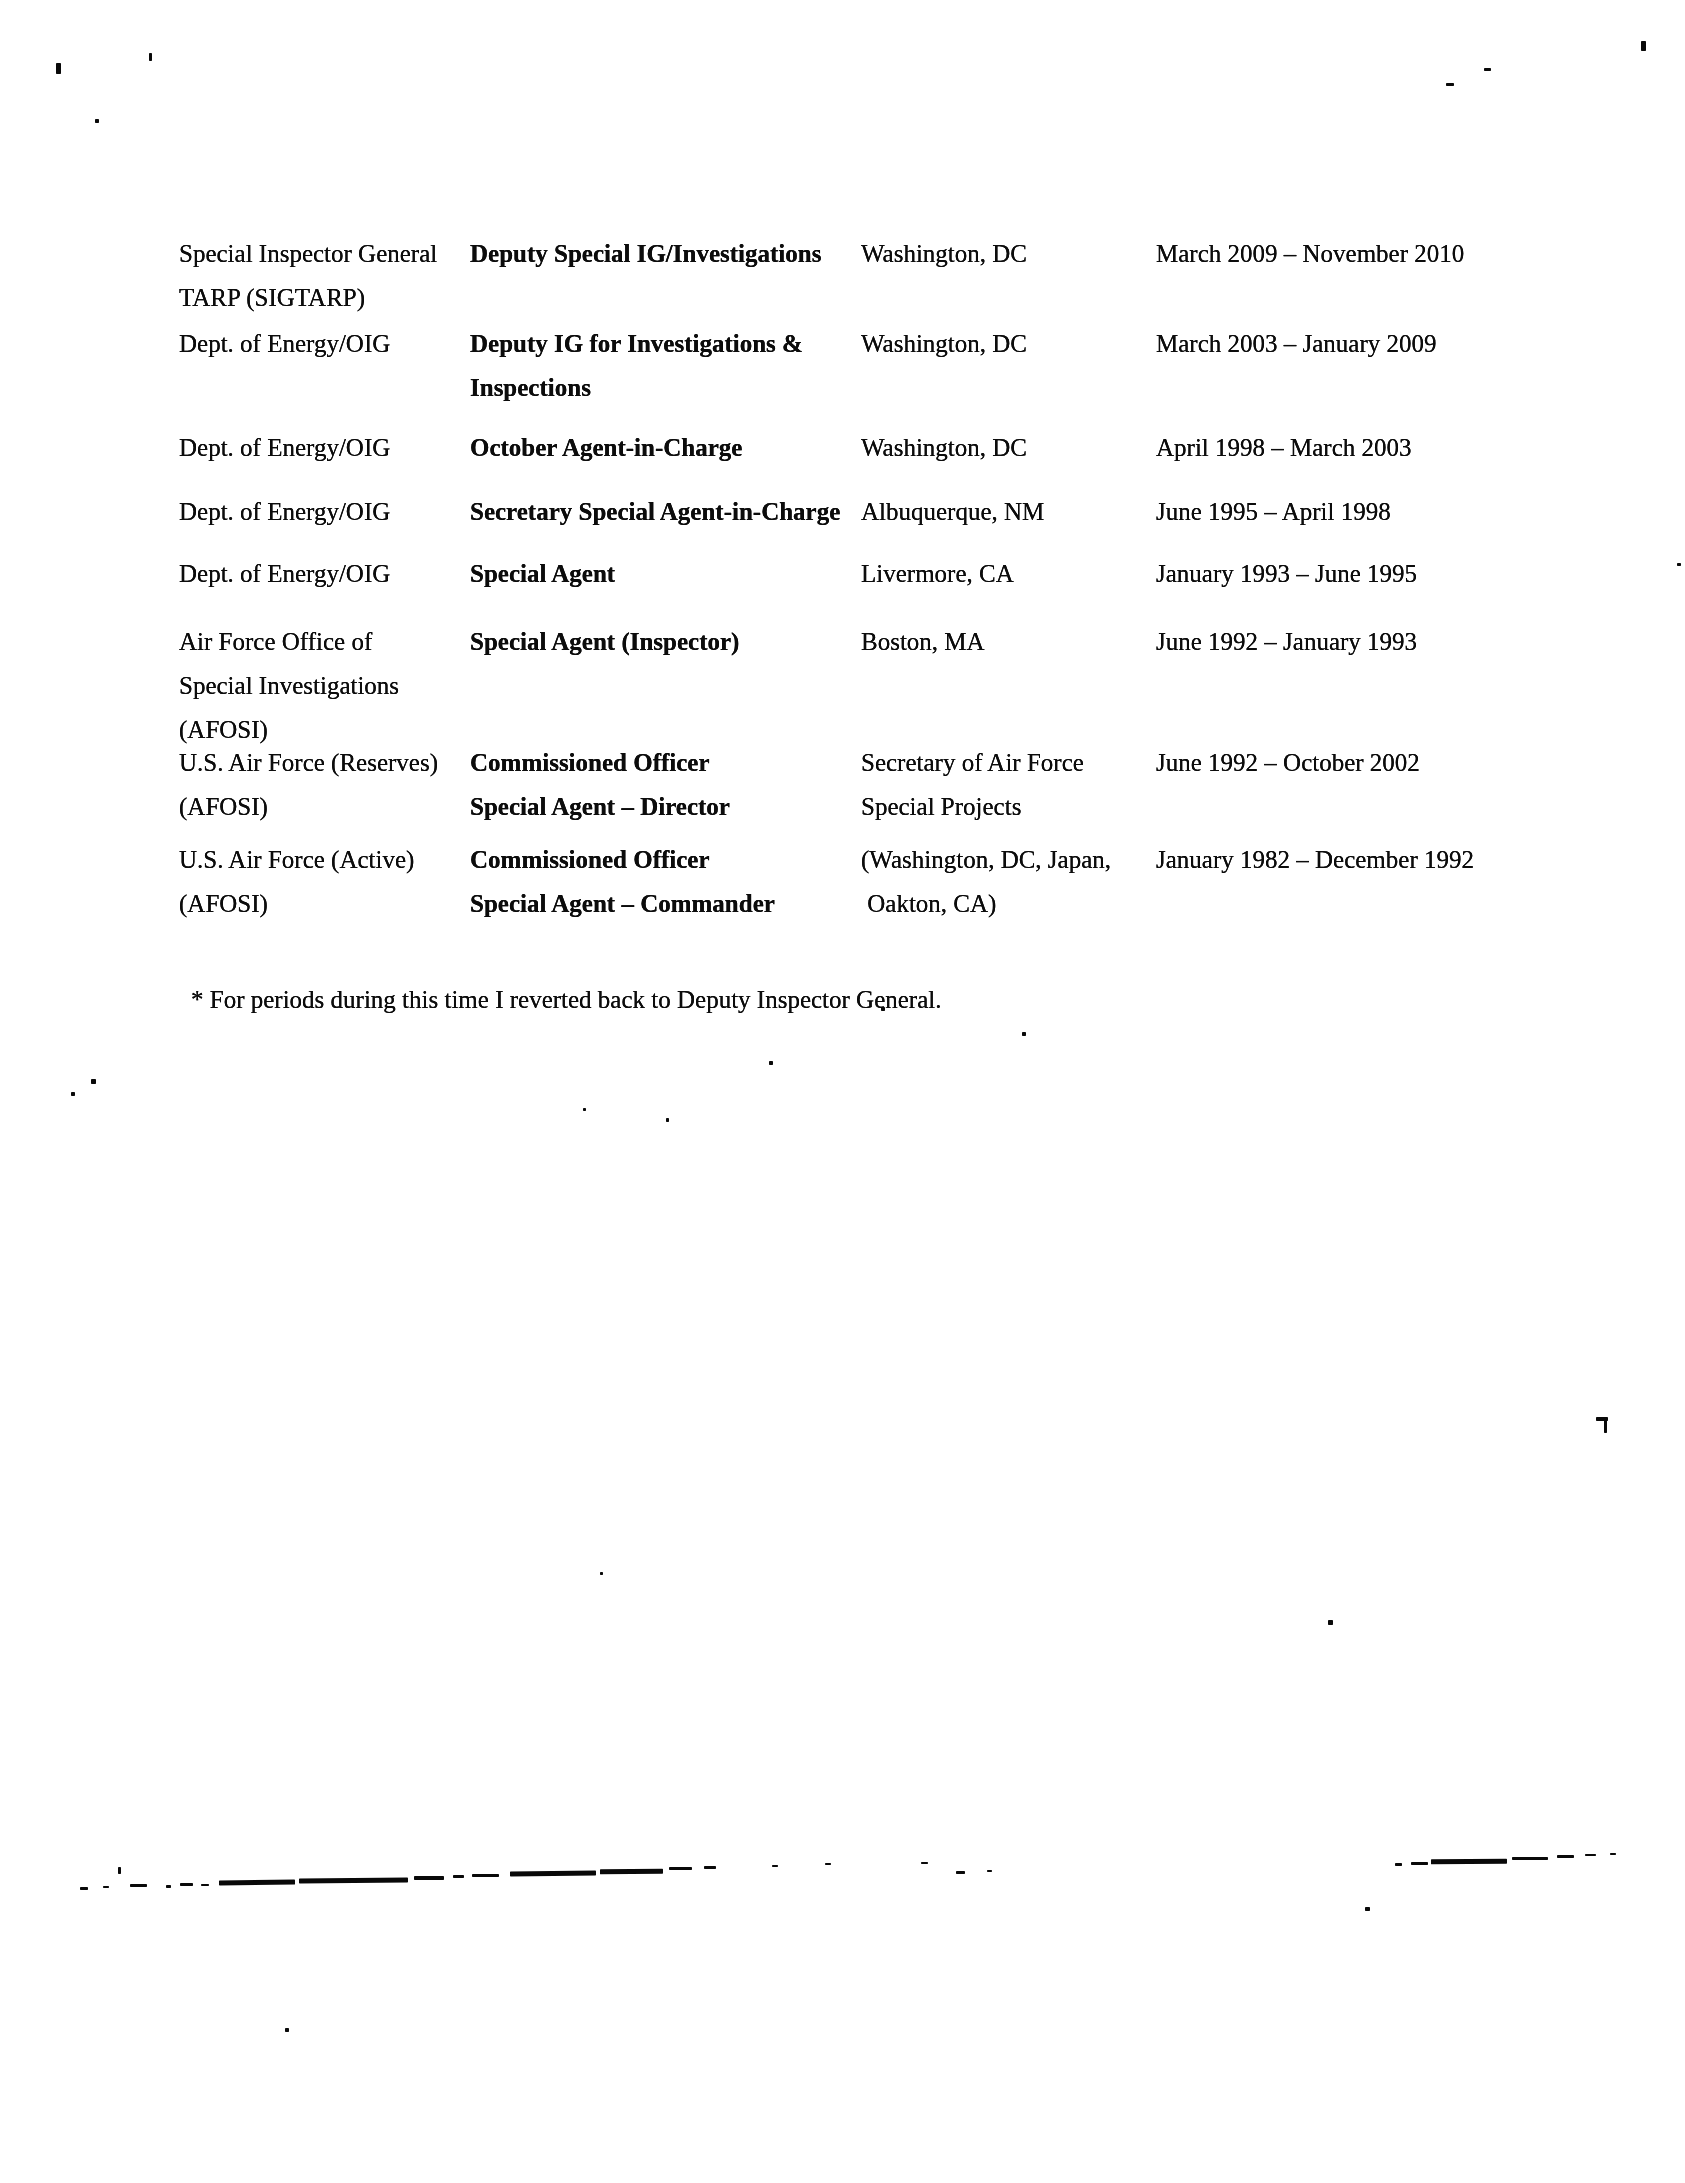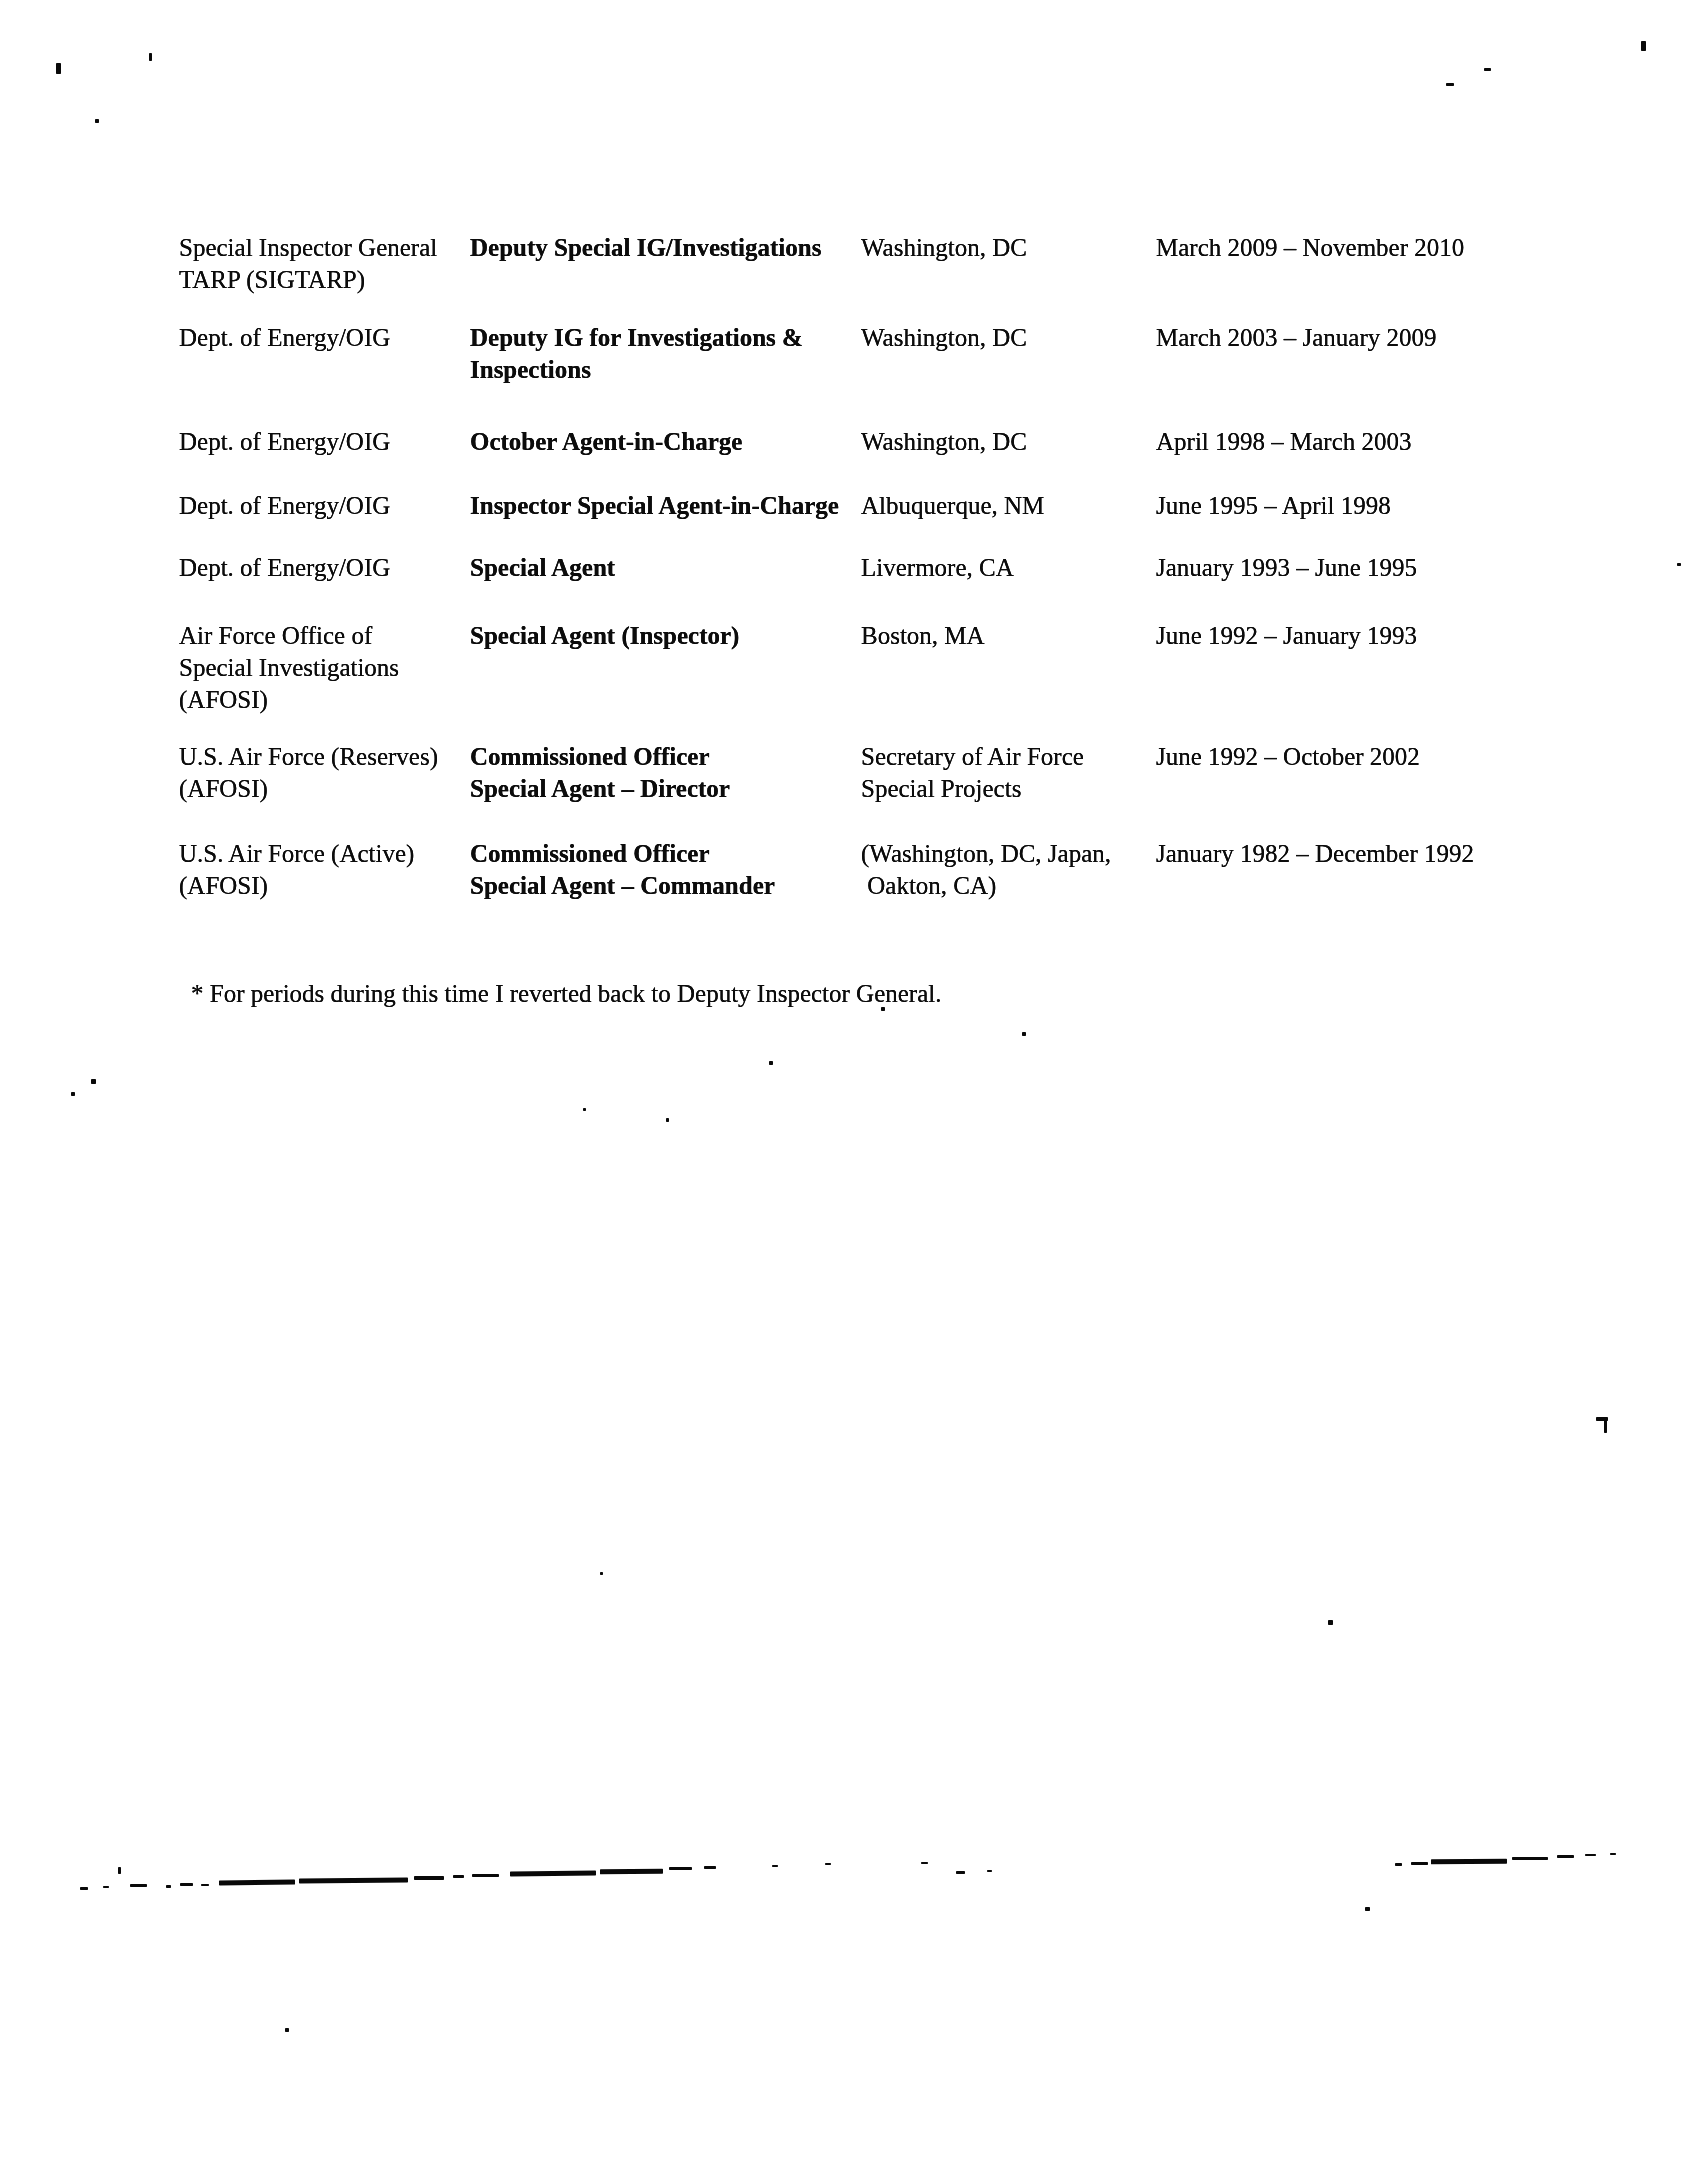--- a/index.html
+++ b/index.html
@@ -2,21 +2,21 @@
 <html style="font-size:10.6px"><head>
 <meta charset="utf-8">
 <style>
   html,body{margin:0;padding:0;background:#e8e8e8;}
   .page{
     position:relative;
     width:1686px;height:2183px;
     background:#ffffff;
     overflow:hidden;
     font-family:"Liberation Serif","DejaVu Serif",serif;
-    font-size:25px;line-height:32px;
+    font-size:25px;line-height:44px;
     color:#0c0c0c;
     text-shadow:0 0 0.4px #000;
   }
   .row{position:absolute;left:0;width:100%;}
   .cell{position:absolute;top:0;white-space:pre-wrap;}
   .c1{left:179px;width:295px;}
   .c2{left:470px;width:394px;font-weight:bold;}
   .c3{left:861px;width:298px;}
   .c4{left:1156px;width:411px;}
   .r1{top:232px;}
@@ -60,21 +60,21 @@
 
     <div class="row r3">
       <div class="cell c1">Dept. of Energy/OIG</div>
       <div class="cell c2">October Agent-in-Charge</div>
       <div class="cell c3">Washington, DC</div>
       <div class="cell c4">April 1998 – March 2003</div>
     </div>
 
     <div class="row r4">
       <div class="cell c1">Dept. of Energy/OIG</div>
-      <div class="cell c2">Inspector Special Agent-in-Charge</div>
+      <div class="cell c2">Secretary Special Agent-in-Charge</div>
       <div class="cell c3">Albuquerque, NM</div>
       <div class="cell c4">June 1995 – April 1998</div>
     </div>
 
     <div class="row r5">
       <div class="cell c1">Dept. of Energy/OIG</div>
       <div class="cell c2">Special Agent</div>
       <div class="cell c3">Livermore, CA</div>
       <div class="cell c4">January 1993 – June 1995</div>
     </div>

